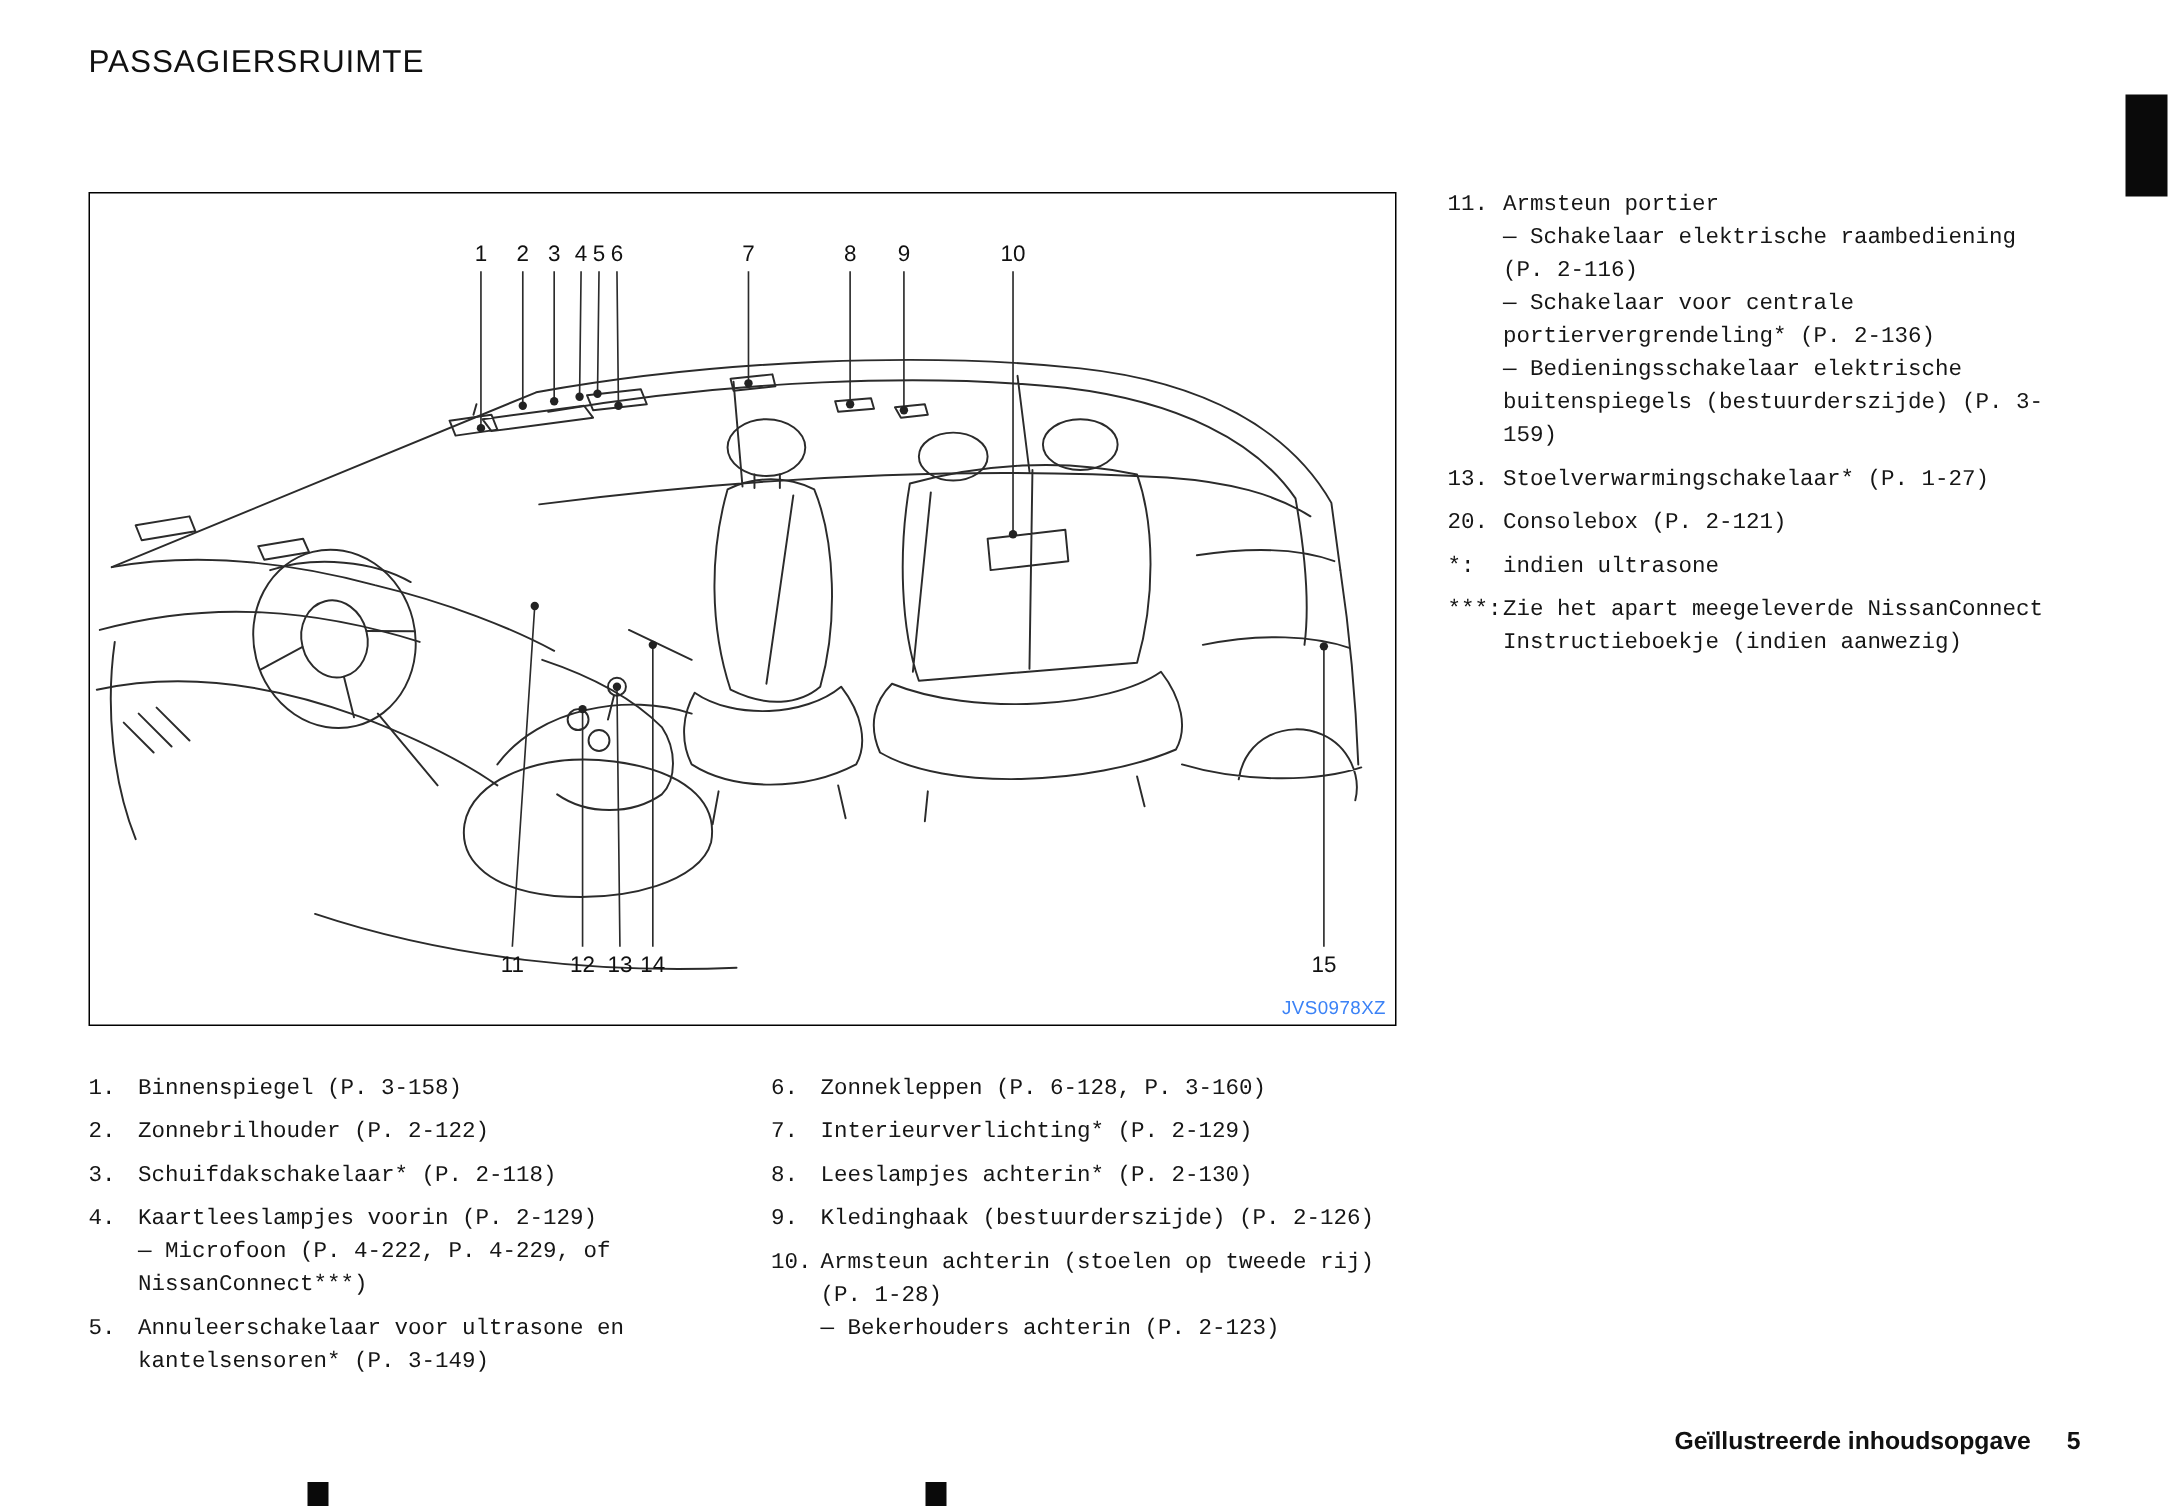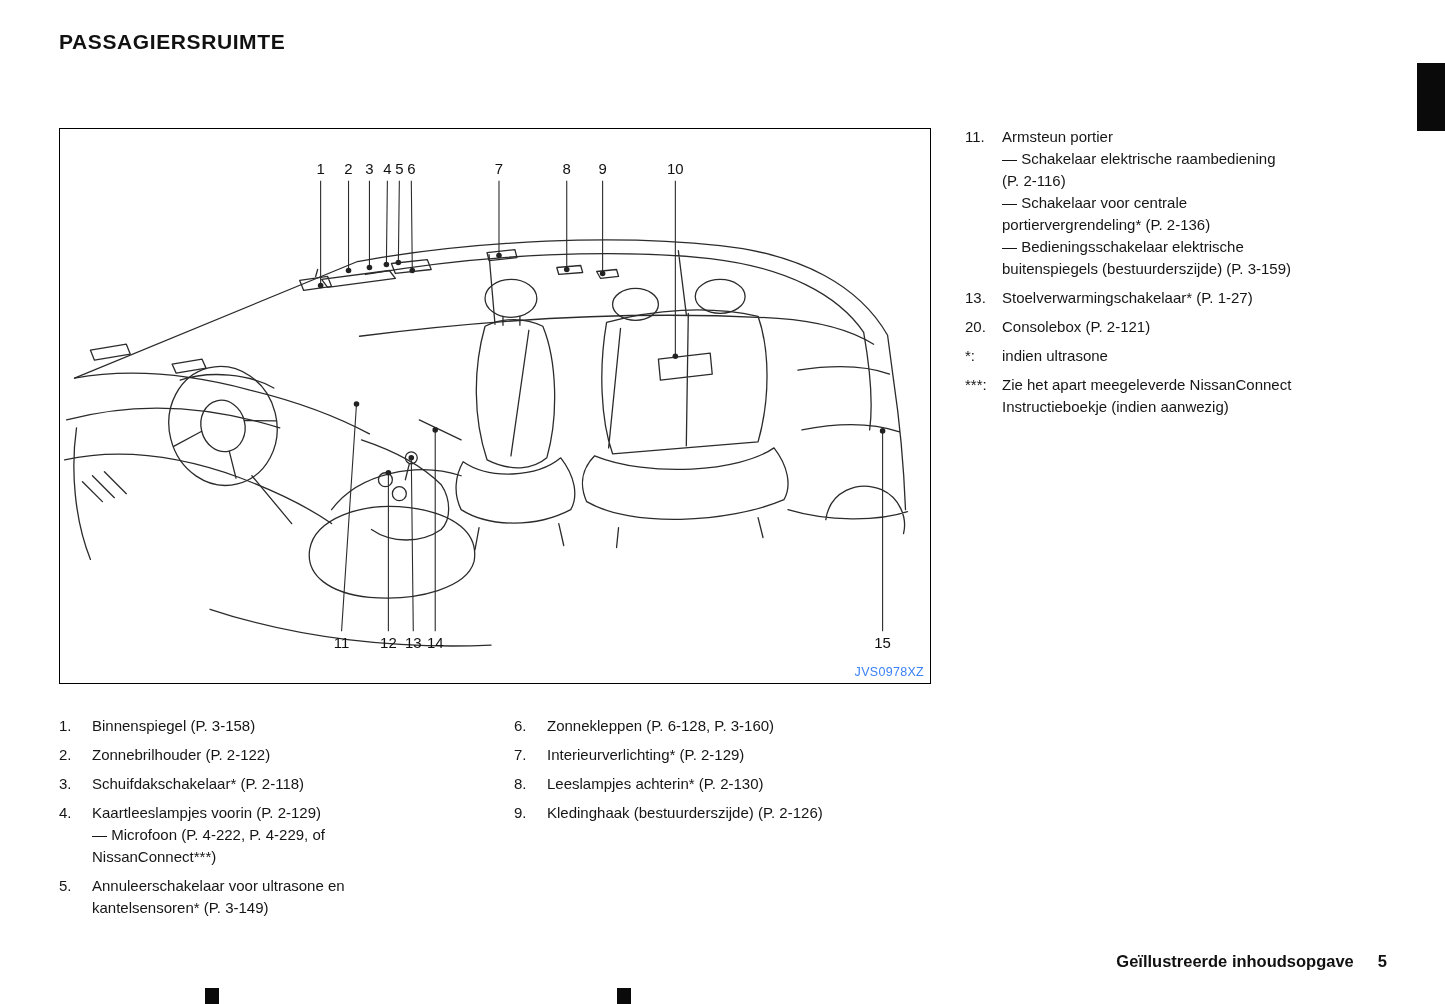--- a/index.html
+++ b/index.html
@@ -3,31 +3,31 @@
 <meta charset="utf-8">
 <style>
   html,body{margin:0;padding:0;}
   body{
     width:1445px;height:1004px;position:relative;overflow:hidden;
     background:#ffffff;color:#161616;
     font-family:"Liberation Sans", sans-serif;
   }
   .page-title{
     position:absolute;left:59px;top:30px;
-    font-size:21px;font-weight:700;letter-spacing:0.6px;color:#111;
+    font-size:21px;font-weight:400;letter-spacing:0.6px;color:#111;
   }
   .diagram-frame{
     position:absolute;left:59px;top:128px;width:872px;height:556px;
     border:1.5px solid #000;box-sizing:border-box;background:#fff;
   }
   .diagram-frame svg{position:absolute;left:0;top:0;width:100%;height:100%;}
   .image-code{
     position:absolute;right:6px;bottom:4px;font-size:12.5px;color:#3b82f6;letter-spacing:0.3px;
   }
-  .list{position:absolute;}
+  .list{position:absolute;font-family:Liberation Mono, monospace;}
   .list-right{left:965px;top:126px;width:414px;}
   .list-left{left:59px;top:715px;width:430px;}
   .list-mid{left:514px;top:715px;width:430px;}
   .li{display:flex;margin-bottom:7px;font-size:15px;line-height:22px;color:#161616;}
   .li .num{flex:0 0 33px;}
   .list-right .li .num{flex:0 0 37px;}
   .li .txt{flex:1;white-space:pre-line;}
   .footer{
     position:absolute;top:952px;right:58px;display:flex;align-items:flex-end;gap:24px;
     font-size:16.5px;font-weight:bold;color:#111;
@@ -185,20 +185,26 @@
       <span class="txt">Interieurverlichting* (P. 2-129)</span>
     </div>
   <div class="li">
       <span class="num">8.</span>
       <span class="txt">Leeslampjes achterin* (P. 2-130)</span>
     </div>
   <div class="li">
       <span class="num">9.</span>
       <span class="txt">Kledinghaak (bestuurderszijde) (P. 2-126)</span>
     </div>
+  <div class="li">
+      <span class="num">10.</span>
+      <span class="txt">Armsteun achterin (stoelen op tweede rij)
+(P. 1-28)
+— Bekerhouders achterin (P. 2-123)</span>
+    </div>
 </div>
 
 <div class="footer">
   <span>Geïllustreerde inhoudsopgave</span>
   <span>5</span>
 </div>
 
 <div class="tab-marker"></div>
 <div class="print-mark m1"></div>
 <div class="print-mark m2"></div>

